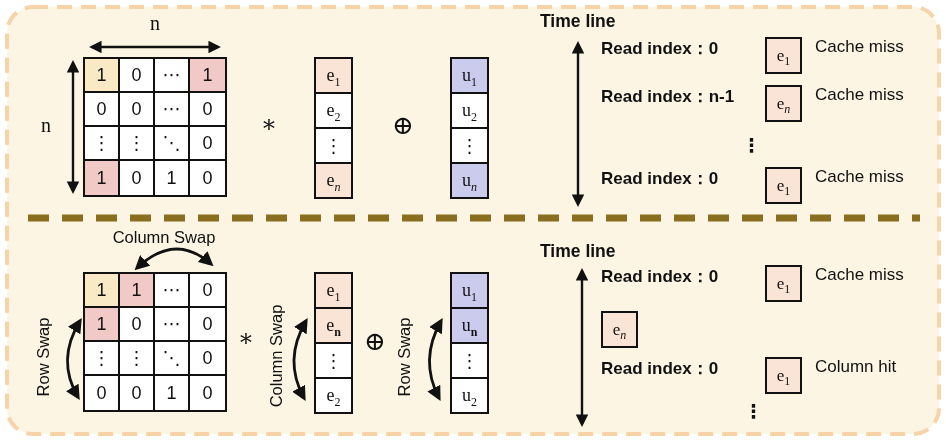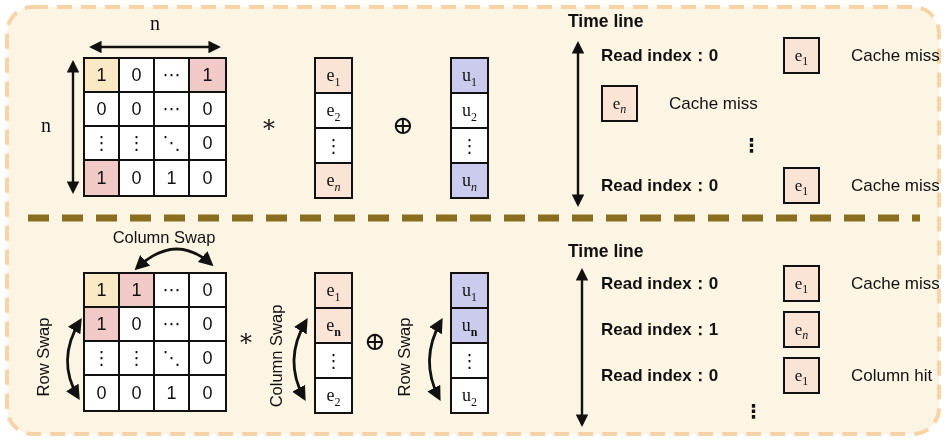--- a/index.html
+++ b/index.html
@@ -25,22 +25,22 @@
          display:flex;align-items:center;justify-content:center;
          font-family:"Liberation Serif","DejaVu Serif","DejaVu Sans",serif;font-size:18px;}
   .vcell:last-child{border-bottom:0;height:33px;}
   .vcell sub, .tl-box sub{font-size:12px;line-height:0;}
   .sub-n{font-style:italic;}
   .sub-nb{font-weight:700;}
 
   .nlabel{font-family:"Liberation Serif","DejaVu Serif",serif;font-size:20px;text-align:center;}
   .op{font-family:"Liberation Serif","DejaVu Serif",serif;text-align:center;}
 
-  .tl-title{font-weight:700;font-size:17.5px;margin-left:28px;}
-  .tl-row{display:flex;align-items:center;height:37px;gap:18px;}
+  .tl-title{font-weight:700;font-size:17.5px;}
+  .tl-row{display:flex;align-items:flex-start;height:37px;}
   .tl-label{font-weight:700;font-size:17px;width:164px;white-space:nowrap;}
   .tl-box{box-sizing:border-box;width:37px;height:37px;border:2px solid #111;
           display:flex;align-items:center;justify-content:center;
           font-family:"Liberation Serif","DejaVu Serif","DejaVu Sans",serif;font-size:17px;flex:none;}
   .tl-result{font-size:17px;margin-left:13px;white-space:nowrap;}
   .tl-dots{font-family:"Liberation Serif","DejaVu Sans",serif;font-weight:700;font-size:19px;}
 
   .swap-label{font-size:16.5px;text-align:center;white-space:nowrap;}
   .rot{transform:rotate(-90deg);}
 </style>
@@ -113,20 +113,21 @@
   <div class="abs tl-title" style="left:540px;top:11px;">Time line</div>
 
   <div class="abs tl-row" style="left:601px;top:37px;">
     <span class="tl-label"><span>Read index：</span><span>0</span></span>
     <span class="tl-box" style="background: rgb(250, 228, 214);">
         <span class="m"><span>e</span><sub>1</sub></span>
       </span>
     <span class="tl-result">Cache miss</span>
   </div>
   <div class="abs tl-row" style="left:601px;top:85px;">
+    <span class="tl-label"><span>Read index：</span><span>n-1</span></span>
     <span class="tl-box" style="background: rgb(250, 228, 214);">
         <span class="m"><span>e</span><sub class="sub-n">n</sub></span>
       </span>
     <span class="tl-result">Cache miss</span>
   </div>
   <div class="abs tl-dots" style="left:742px;top:134px;">⋮</div>
   <div class="abs tl-row" style="left:601px;top:167px;">
     <span class="tl-label"><span>Read index：</span><span>0</span></span>
     <span class="tl-box" style="background: rgb(250, 228, 214);">
         <span class="m"><span>e</span><sub>1</sub></span>
@@ -197,21 +198,20 @@
   <div class="abs tl-title" style="left:540px;top:241px;">Time line</div>
 
   <div class="abs tl-row" style="left:601px;top:265px;">
     <span class="tl-label"><span>Read index：</span><span>0</span></span>
     <span class="tl-box" style="background: rgb(250, 228, 214);">
         <span class="m"><span>e</span><sub>1</sub></span>
       </span>
     <span class="tl-result">Cache miss</span>
   </div>
   <div class="abs tl-row" style="left:601px;top:311px;">
-    <span class="tl-label"><span>Read index：</span><span>1</span></span>
     <span class="tl-box" style="background: rgb(250, 228, 214);">
         <span class="m"><span>e</span><sub class="sub-n">n</sub></span>
       </span>
   </div>
   <div class="abs tl-row" style="left:601px;top:357px;">
     <span class="tl-label"><span>Read index：</span><span>0</span></span>
     <span class="tl-box" style="background: rgb(250, 228, 214);">
         <span class="m"><span>e</span><sub>1</sub></span>
       </span>
     <span class="tl-result">Column hit</span>

